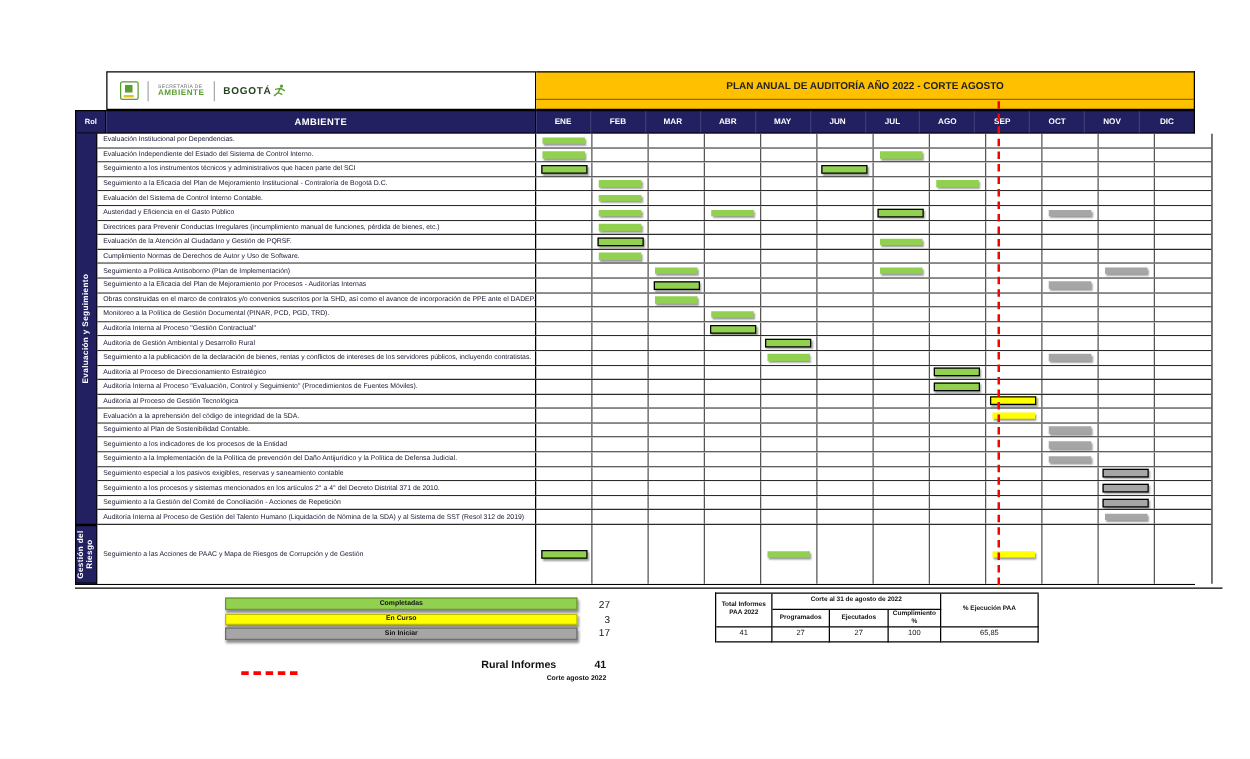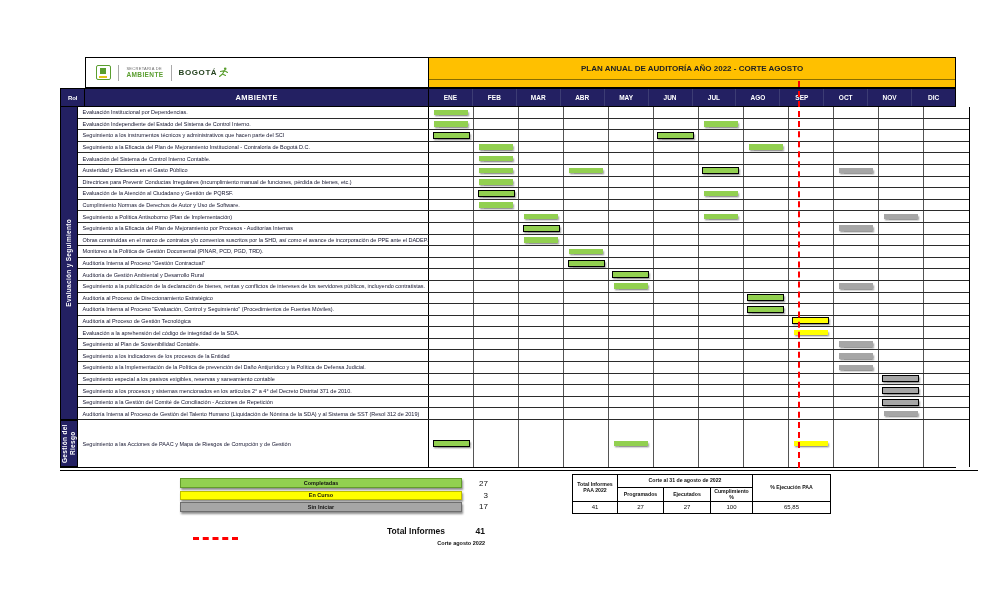--- a/index.html
+++ b/index.html
@@ -663,21 +663,21 @@
 
   <div class="legend">
     <div class="lbar g">Completadas</div>
     <div class="lbar y">En Curso</div>
     <div class="lbar s">Sin Iniciar</div>
     <div class="lcount c0">27</div>
     <div class="lcount c1">3</div>
     <div class="lcount c2">17</div>
   </div>
 
-  <div class="total-label">Total Informes</div>
+  <div class="total-label">Rural Informes</div>
   <div class="total-value">41</div>
   <div class="corte-note">Corte agosto 2022</div>
   <div class="dash-legend"></div>
 
   <div class="sumtab">
     <div class="sc sA">Total Informes PAA 2022</div>
     <div class="sc sB">Corte al 31 de agosto de 2022</div>
     <div class="sc sC">% Ejecución PAA</div>
     <div class="sc">Programados</div>
     <div class="sc">Ejecutados</div>

